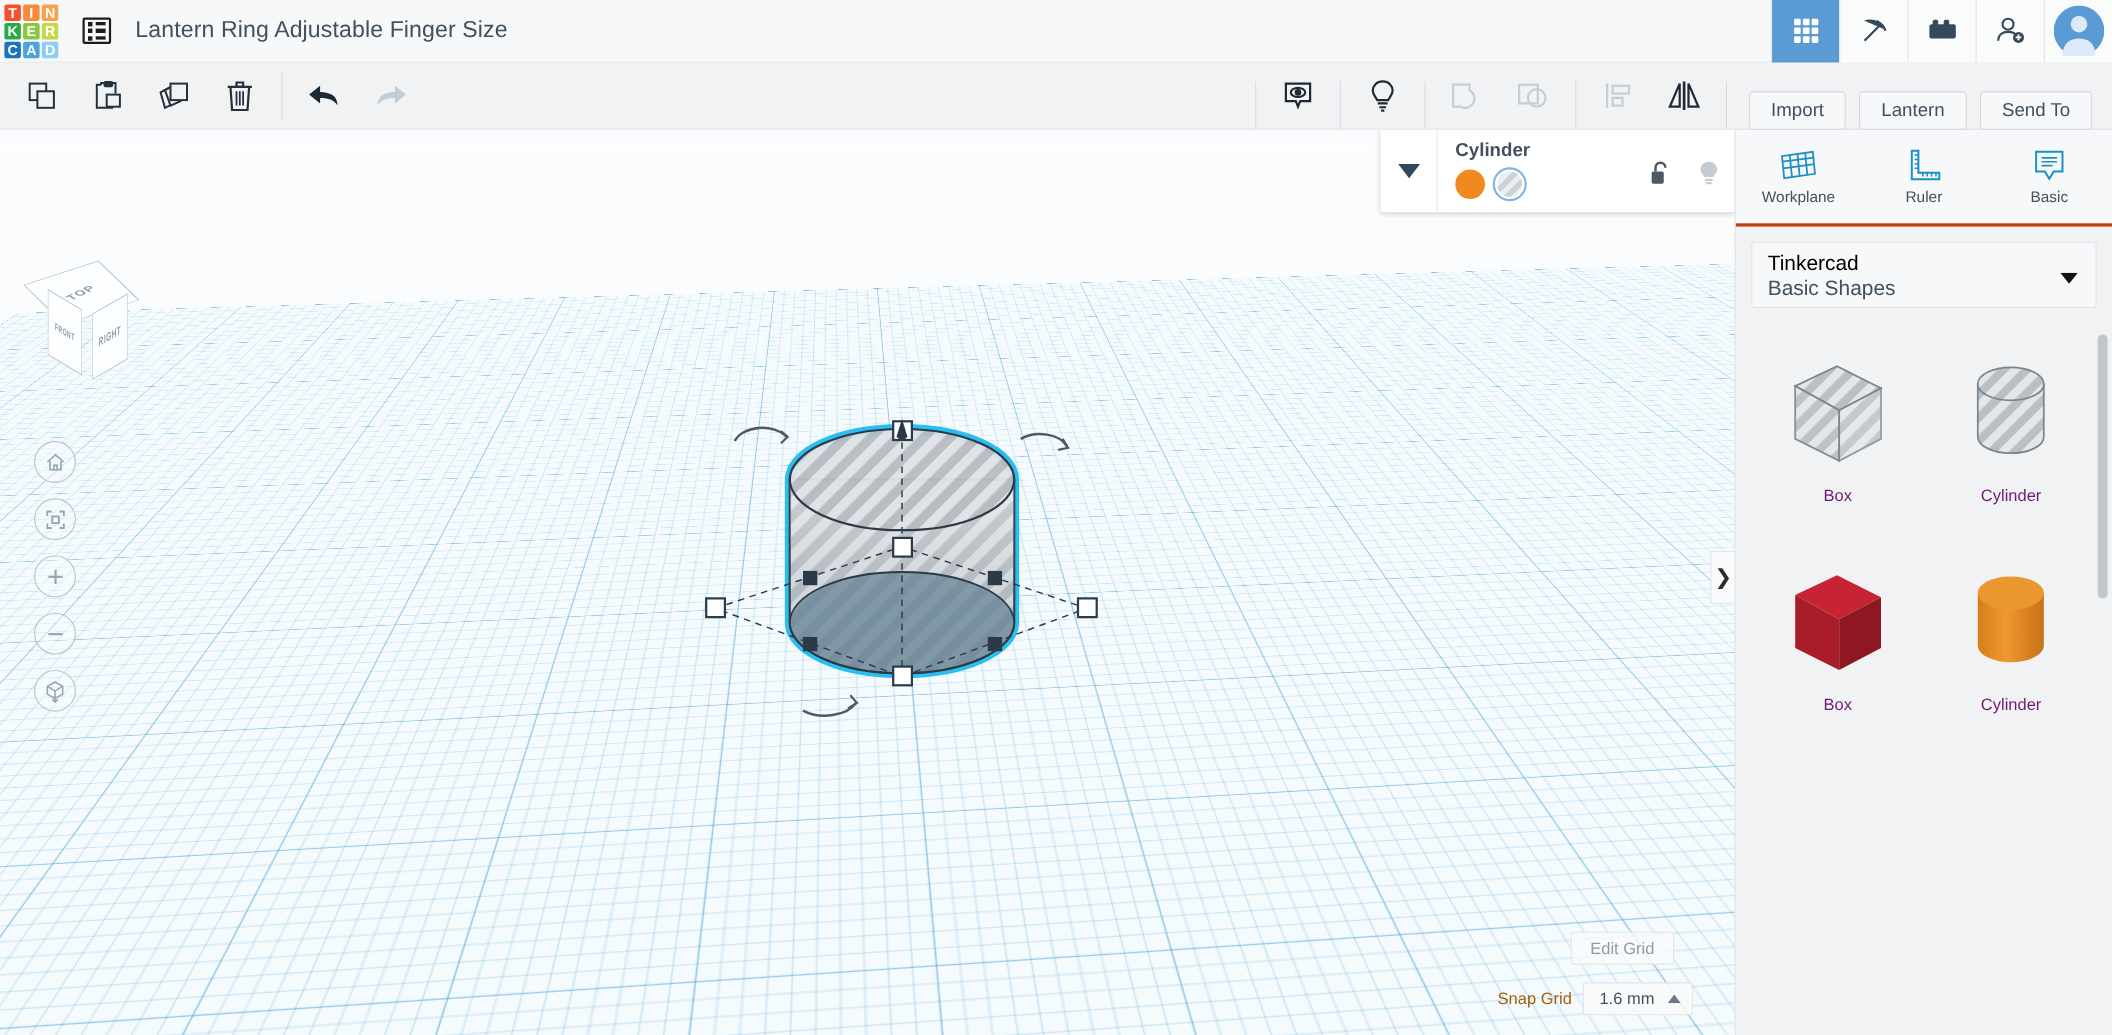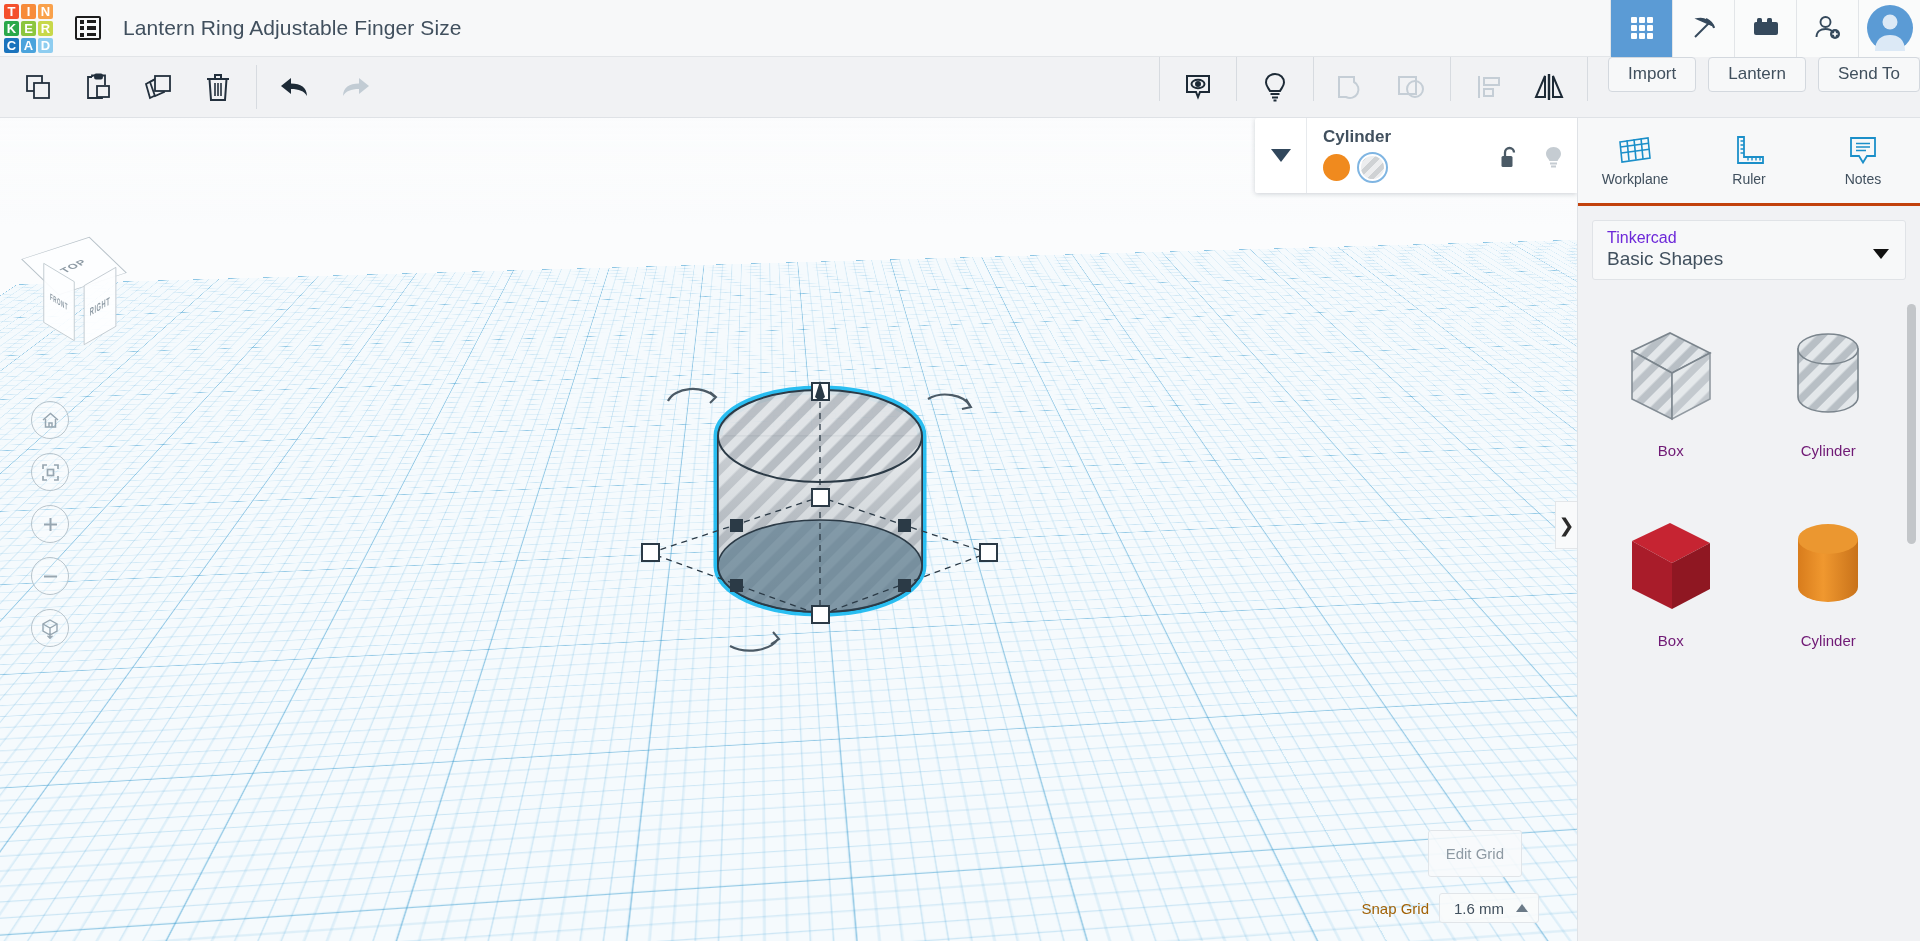--- a/index.html
+++ b/index.html
@@ -32,21 +32,21 @@
   
   #toolbar { position:absolute; top:57px; left:0; width:1920px; height:61px;
     background:#f1f2f4; border-bottom:1px solid #dfe2e6; display:flex; align-items:center; }
   .tb-group { display:flex; align-items:center; height:61px; }
   .tb-btn { width:60px; height:61px; display:flex; align-items:center; justify-content:center;
     cursor:pointer; }
   .tb-sep { width:1px; height:44px; background:#d7dbe0; margin:0 8px; }
   .tb-pill { height:35px; padding:0 19px; border:1px solid #d3d8de; border-radius:4px;
     background:#f7f8f9; color:#41505e; font-size:17px; display:flex; align-items:center;
     justify-content:center; margin-left:12px; cursor:pointer; }
-  #toolbar-right { margin-left:auto; display:flex; align-items:flex-start; }
+  #toolbar-right { margin-left:auto; display:flex; align-items:flex-end; padding-right:18px; }
 
   
   #viewport { position:absolute; top:118px; left:0; width:1577px; height:823px;
     overflow:hidden; background:#fbfcfd; }
   #grid-plane { position:absolute; left:-360px; top:-470px; width:2500px; height:2150px;
     background-color:#f5fafd;
     background-image:
       linear-gradient(to right, rgba(49,150,204,.38) 1.4px, transparent 1.4px),
       linear-gradient(to bottom, rgba(49,150,204,.38) 1.4px, transparent 1.4px),
       linear-gradient(to right, rgba(96,178,222,.30) 1px, transparent 1px),
@@ -90,39 +90,39 @@
      vertical-align:middle; cursor:pointer; }
   #sw-hole { background:repeating-linear-gradient(135deg,#cfd2d4 0 5px,#edeeef 5px 10px);
      border:2px solid #fff; outline:2px solid #7fb5e2; }
   #obj-icons { position:absolute; right:14px; top:28px; display:flex; gap:25px; }
 
   #panel-toggle { position:absolute; right:0; top:383px; width:22px; height:48px;
      background:#f9fafb; border:1px solid #e3e6e9; border-right:none;
      display:flex; align-items:center; justify-content:center; cursor:pointer;
      font-size:19px; color:#2b2b2b; }
 
-  #edit-grid { position:absolute; right:55px; bottom:64px; height:47px; padding:0 17px;
+  #edit-grid { position:absolute; right:55px; bottom:64px; height:30px; padding:0 17px;
      background:rgba(249,250,251,.82); border:1px solid #e1e5e9; border-radius:3px;
      display:flex; align-items:center; color:#8e9aa4; font-size:15px; cursor:pointer; }
   #snap-row { position:absolute; right:38px; bottom:18px; display:flex; align-items:center; gap:10px; }
   #snap-label { color:#a16207; font-size:15px; }
   #snap-select { height:30px; padding:0 10px 0 14px; background:rgba(249,250,251,.88);
      border:1px solid #e1e5e9; border-radius:3px; display:flex; align-items:center;
      gap:12px; color:#41505e; font-size:15px; cursor:pointer; }
 
   
   #rpanel { position:absolute; top:118px; right:0; width:343px; height:823px;
      background:#f1f2f4; border-left:1px solid #dfe2e6; }
   #rp-tools { height:88px; display:flex; background:#f7f8f9; border-bottom:3px solid #c2410c; }
   .rp-tool { flex:1; display:flex; flex-direction:column; align-items:center;
      justify-content:center; gap:6px; cursor:pointer; }
   .rp-tool span { font-size:14px; color:#41505e; }
   #rp-select { margin:14px; height:60px; background:#f7f8f9; border:1px solid #e0e3e7;
      border-radius:3px; padding:8px 14px; position:relative; cursor:pointer; }
-  #rp-select small { font-size:16px; color:#6d28d9; display:block; }
+  #rp-select small { font-size:19px; color:#000000; display:block; }
   #rp-select b { font-size:19px; color:#41505e; font-weight:normal; display:block; margin-top:1px; }
   #rp-caret { position:absolute; right:16px; top:24px; }
   #rp-grid { position:absolute; top:172px; left:0; width:343px; height:651px;
      overflow:hidden; background:#f1f2f4; }
   #rp-grid-inner { display:grid; grid-template-columns:1fr 1fr; gap:0; padding:6px 14px 0 14px; }
   .shape-cell { height:190px; display:flex; flex-direction:column; align-items:center;
      justify-content:center; gap:14px; cursor:pointer; }
   .shape-cell span { font-size:15px; color:#701a75; }
   #rp-scroll { position:absolute; right:4px; top:186px; width:9px; height:240px;
      background:#c3c6c9; border-radius:5px; cursor:pointer; }
@@ -463,21 +463,21 @@
         <path d="M12 6 H8.5 M12 10 H8.5 M12 14 H8.5 M12 18 H8.5" stroke-width="1.4"></path>
         <path d="M16 22 V25.5 M20 22 V25.5 M24 22 V25.5 M28 22 V25.5" stroke-width="1.4"></path>
         </svg>
       <span>Ruler</span>
     </div>
     <div class="rp-tool">
       <svg width="32" height="30" viewBox="0 0 32 30" fill="none" stroke="#1b8fc9" stroke-width="1.8">
         <path d="M4 3 H28 V21 H20 L16 27.5 L12 21 H4 Z"></path>
         <path d="M9 8.5 H23 M9 12 H23 M9 15.5 H19" stroke-width="1.5"></path>
         </svg>
-      <span>Notes</span>
+      <span>Basic</span>
     </div>
   </div>
 
   <div id="rp-select">
     <small>Tinkercad</small>
     <b>Basic Shapes</b>
     <span id="rp-caret">
       <svg width="16" height="10" viewBox="0 0 16 10">
           <path d="M0 0 H16 L8 10 Z" fill="#111"></path>
         </svg>

